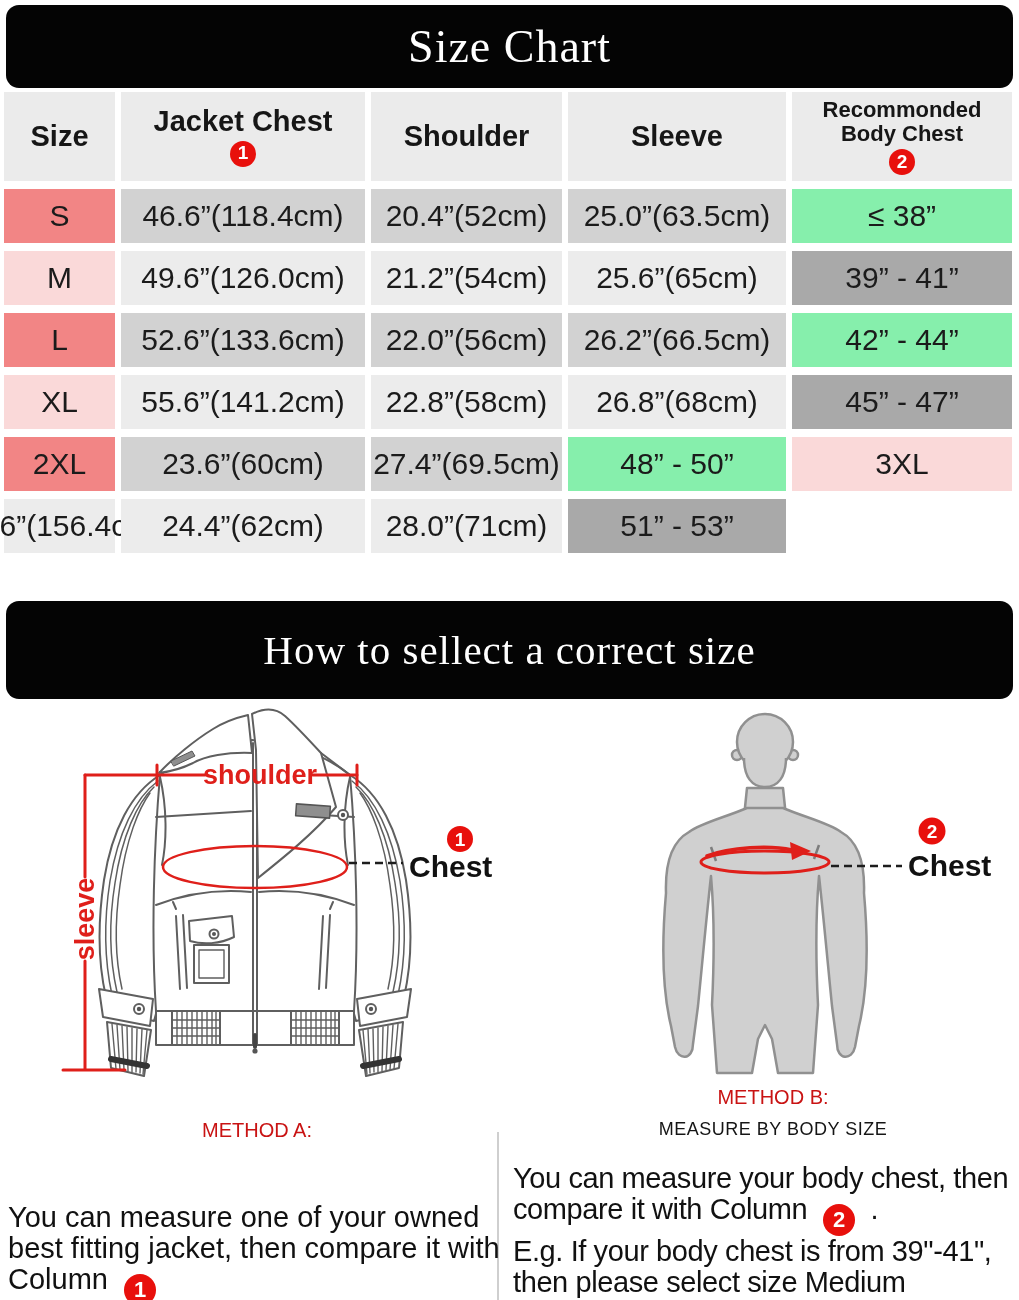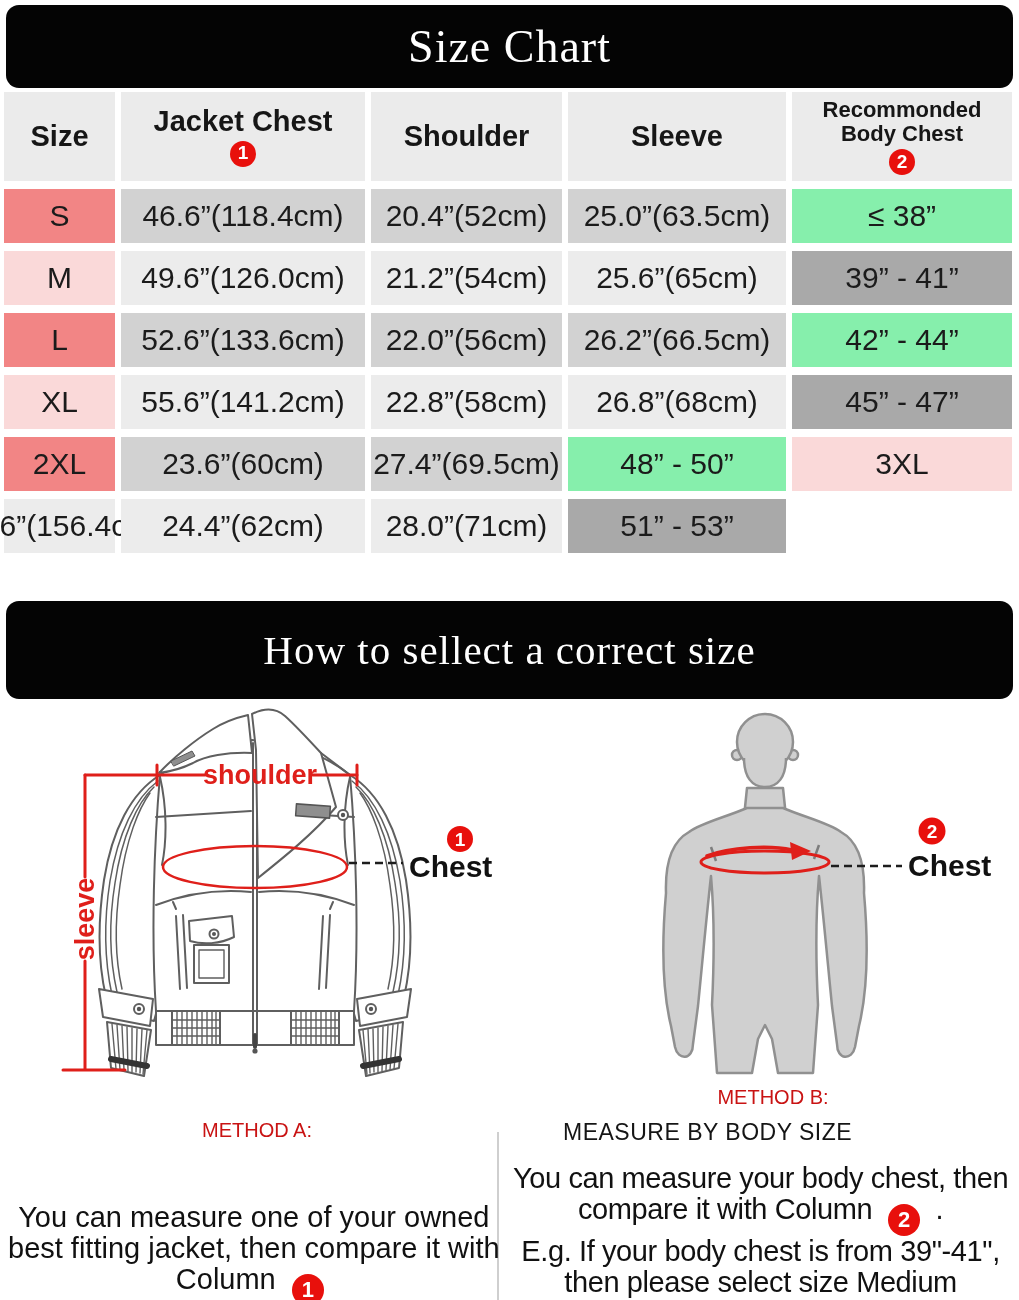--- a/index.html
+++ b/index.html
@@ -32,27 +32,27 @@
          background:#e8100c;color:#fff;font-weight:700;}
   .badge-hdr{width:26px;height:26px;font-size:19px;margin-top:3px;}
   .badge-inline{width:32px;height:32px;font-size:22px;vertical-align:-8px;margin:0 8px;}
 
   
   .diagram-svg{position:absolute;}
   #jacket-svg{left:55px;top:695px;}
   #body-svg{left:580px;top:695px;}
 
   .method-title{position:absolute;width:400px;text-align:center;font-size:20px;font-weight:400;color:#c91313;}
-  .method-sub{position:absolute;width:420px;font-size:23px;color:#151515;letter-spacing:.5px;}
+  .method-sub{position:absolute;width:420px;text-align:center;font-size:18px;color:#151515;letter-spacing:.5px;}
   .ma-title{left:57px;top:1119px;}
   .ma-sub{left:47px;top:1152px;}
   .mb-title{left:573px;top:1086px;}
   .mb-sub{left:563px;top:1119px;}
 
-  .para{position:absolute;font-size:29px;line-height:31px;color:#111;white-space:nowrap;text-align:center;}
+  .para{position:absolute;font-size:29px;line-height:31px;color:#111;white-space:nowrap;}
   .para-left{left:8px;top:1202px;}
   .para-right{left:513px;top:1163px;letter-spacing:-0.4px;}
 
   .v-divider{position:absolute;left:497px;top:1132px;width:2px;height:168px;background:#cfcfcf;}
 
   svg text{font-family:"Liberation Sans",sans-serif;}
   .red-label{fill:#df1f1a;font-weight:700;font-size:27px;}
   .chest-label{fill:#111;font-weight:700;font-size:30px;}
   .svg-badge-num{fill:#fff;font-weight:700;font-size:19px;text-anchor:middle;}
 </style>

